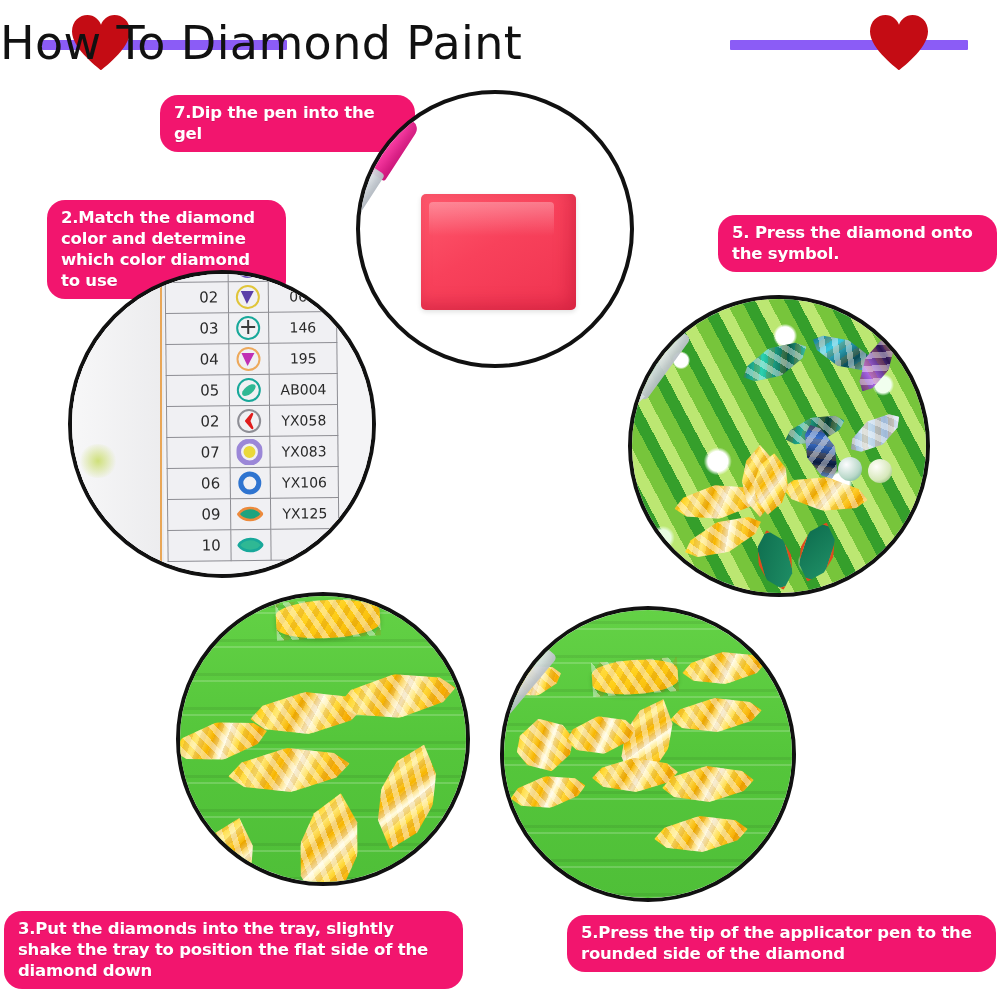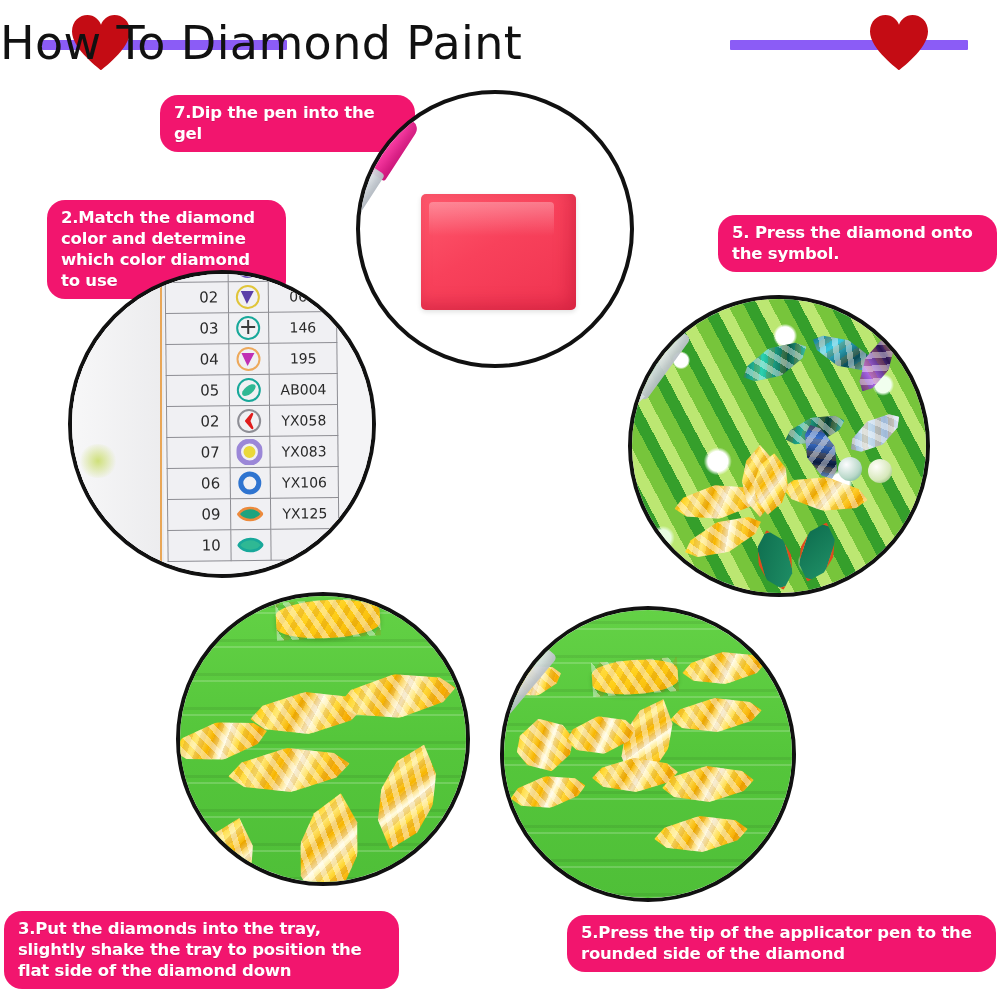--- a/index.html
+++ b/index.html
@@ -39,21 +39,21 @@
     font-size:16.5px;
     line-height:21px;
     padding:7px 14px 8px 14px;
     box-sizing:border-box;
     text-shadow:0 1px 0 rgba(0,0,0,.12);
     letter-spacing:-0.2px;
   }
   #label1{left:160px;top:95px;width:255px;}
   #label2{left:16px;top:200px;width:239px;margin-left:31px;}
   #label5{left:718px;top:215px;width:279px;}
-  #label3{left:4px;top:911px;width:395px;}
+  #label3{left:4px;top:911px;width:459px;}
   #label4{left:567px;top:915px;width:429px;}
 
   
   .circle{
     position:absolute;border-radius:50%;overflow:hidden;
     border:4px solid #111;box-sizing:border-box;background:#fff;
   }
   #c1{left:356px;top:90px;width:278px;height:278px;}
   #c2{left:68px;top:270px;width:308px;height:308px;}
   #c5{left:628px;top:295px;width:302px;height:302px;}

